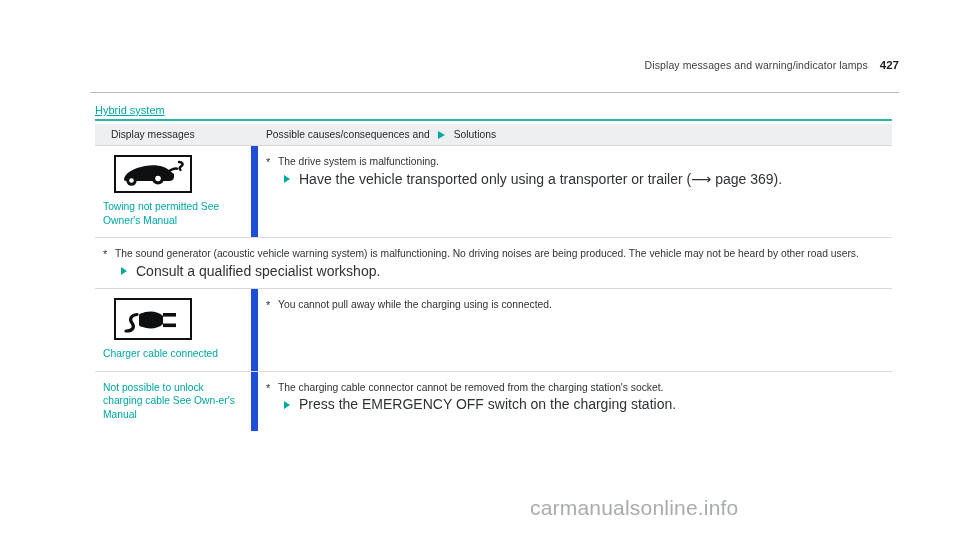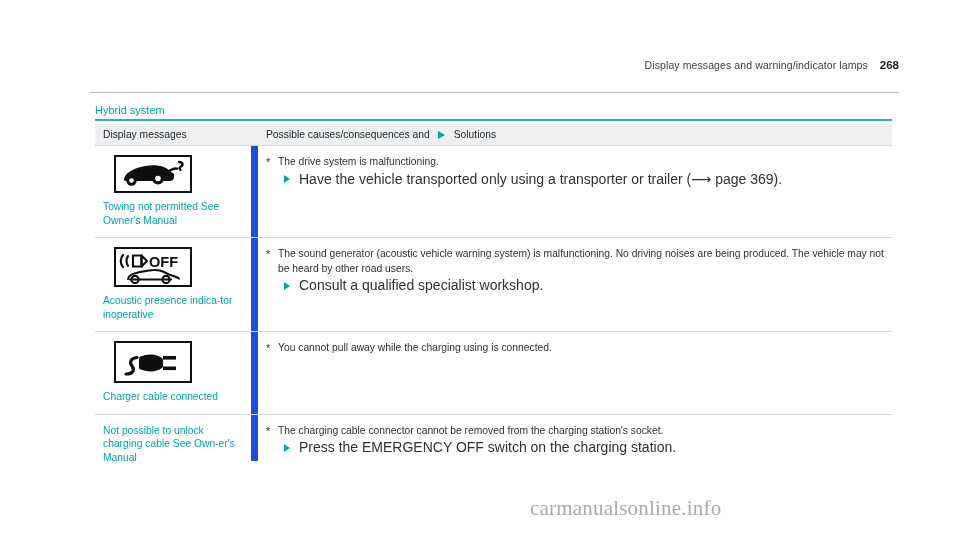--- a/index.html
+++ b/index.html
@@ -42,20 +42,21 @@
     line-height: 13px;
   }
 
   
   .section-title {
     position: absolute;
     left: 95px; top: 103px;
     font-size: 11px;
     color: #00a6a6;
     line-height: 14px;
+    text-decoration: underline;
   }
   .section-rule {
     position: absolute;
     left: 95px; top: 119px;
     width: 797px;
     height: 1.5px;
     background: #2ab6b0;
   }
 
   
@@ -71,21 +72,21 @@
     background: #eeeff0;
     height: 21px;
     align-items: center;
   }
   .th {
     font-size: 10.3px;
     color: #26292b;
     line-height: 13px;
     white-space: nowrap;
   }
-  .th.col1 { width: 163px; padding-left: 8px; }
+  .th.col1 { width: 163px; padding-left: 16px; }
   .th.col2 { flex: 1; padding-left: 8px; display: flex; align-items: center; gap: 4px; }
 
   .tri {
     display: inline-block;
     width: 0; height: 0;
     border-left: 7px solid #00a9a0;
     border-top: 4.5px solid transparent;
     border-bottom: 4.5px solid transparent;
     vertical-align: middle;
   }
@@ -161,31 +162,31 @@
   .sol .tri { margin-top: 3.5px; flex: none; }
   .sol-txt { margin-left: 9px; flex: 1; }
 
   
   .watermark {
     position: absolute;
     left: 530px; top: 496px;
     font-size: 21px;
     color: #a8abad;
     letter-spacing: 0.2px;
-    font-family: Liberation Serif, serif;
+    font-family: Liberation Sans, sans-serif;
   }
 </style>
 </head>
 <body>
 
 <div class="page">
 
   <div class="runhead">
     <span class="runhead-title">Display messages and warning/indicator lamps</span>
-    <span class="runhead-page">268</span>
+    <span class="runhead-page">427</span>
   </div>
 
   <div class="section-title">Hybrid system</div>
   <div class="section-rule"></div>
 
   <div class="tbl">
 
     <div class="tbl-head">
       <div class="th col1">Display messages</div>
       <div class="th col2">
@@ -216,37 +217,20 @@
           <span class="cause-txt">The drive system is malfunctioning.</span>
         </div>
         <div class="sol">
           <span class="tri tri-sm"></span>
           <span class="sol-txt">Have the vehicle transported only using a transporter or trailer (⟶ page 369).</span>
         </div>
       </div>
     </div>
 
     <div class="row">
-      <div class="cell-left">
-        <div class="iconbox off">
-          <svg width="70" height="33" viewBox="0 0 70 33">
-            <path d="M5 4 C2 7.5, 2 12.5, 5 16" stroke="#0d0f10" stroke-width="2.1" fill="none" stroke-linecap="round"></path>
-            <path d="M10 5 C8 7.5, 8 12.5, 10 15" stroke="#0d0f10" stroke-width="2.1" fill="none" stroke-linecap="round"></path>
-            <path d="M15 4.5 L23.5 4.5 L23.5 15.5 L15 15.5 Z" fill="none" stroke="#0d0f10" stroke-width="2.1"></path>
-            <path d="M23.5 4.5 L29 10 L23.5 15.5 Z" fill="none" stroke="#0d0f10" stroke-width="2.1" stroke-linejoin="round"></path>
-            <text x="31" y="15.5" font-family="Liberation Sans, sans-serif" font-size="14.5" font-weight="bold" fill="#0d0f10">OFF</text>
-            <path d="M10 28 C10 24, 17 22, 22 21 L31 19.5 C36 18.6, 42 18.8, 46 21 L51 23.5
-                     C55 25, 59 26, 61 27.5" stroke="#0d0f10" stroke-width="2.1" fill="none" stroke-linecap="round"></path>
-            <path d="M12 28.5 L53 28.5" stroke="#0d0f10" stroke-width="2.1" stroke-linecap="round"></path>
-            <circle cx="17" cy="28.5" r="3.6" fill="none" stroke="#0d0f10" stroke-width="2.1"></circle>
-            <circle cx="48" cy="28.5" r="3.6" fill="none" stroke="#0d0f10" stroke-width="2.1"></circle>
-          </svg>
-        </div>
-        <div class="msg-label">Acoustic presence indica-tor inoperative</div>
-      </div>
       <div class="cell-right">
         <div class="cause">
           <span class="cause-star">*</span>
           <span class="cause-txt">The sound generator (acoustic vehicle warning system) is malfunctioning. No driving noises are being produced. The vehicle may not be heard by other road users.</span>
         </div>
         <div class="sol">
           <span class="tri tri-sm"></span>
           <span class="sol-txt">Consult a qualified specialist workshop.</span>
         </div>
       </div>

